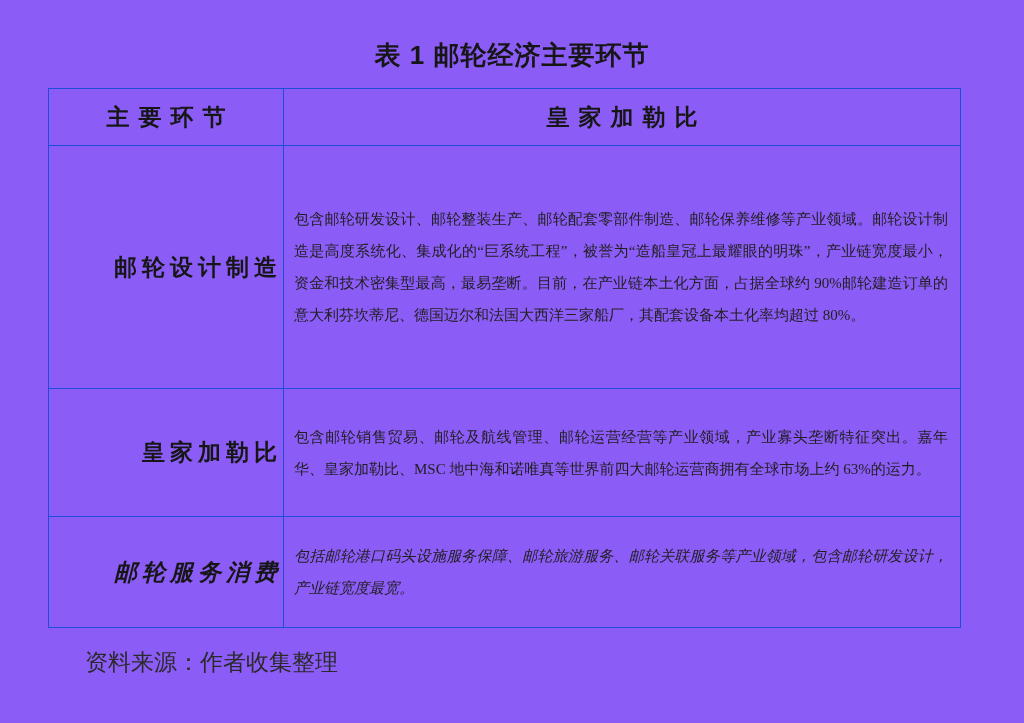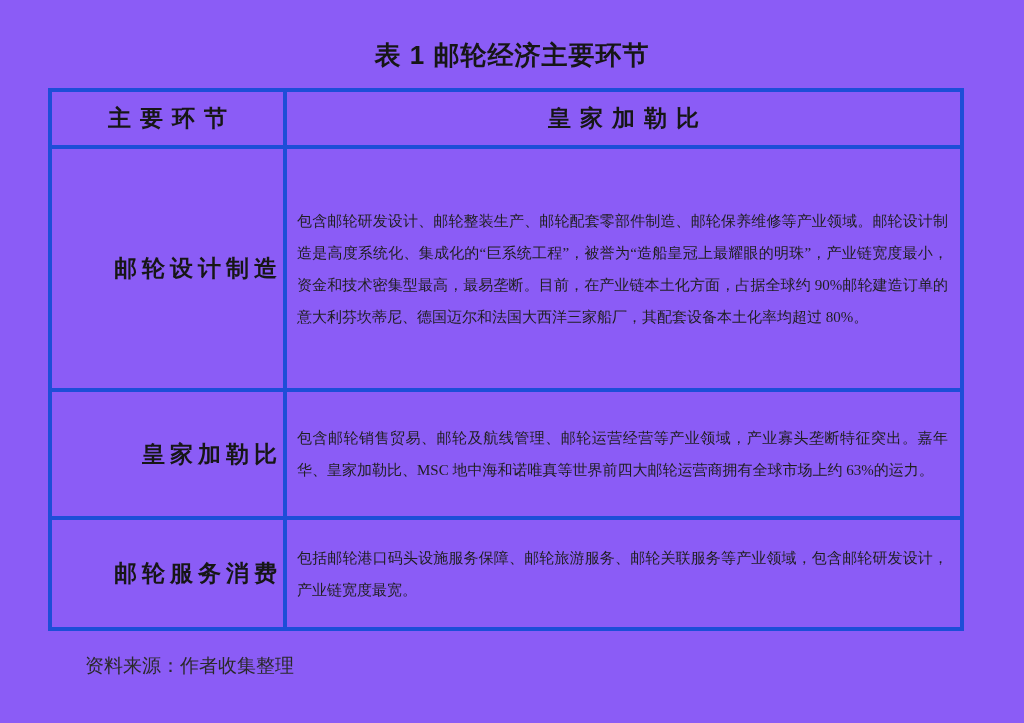--- a/index.html
+++ b/index.html
@@ -31,21 +31,21 @@
     color: #161616;
   }
   table.main-table {
     border-collapse: collapse;
     table-layout: fixed;
     width: 912px;
     margin: 16px 0 0 48px;
   }
   table.main-table th,
   table.main-table td {
-    border: 4px solid #1d4ed8;
+    border: 1px solid #1d4ed8;
     vertical-align: middle;
   }
   .col-label { width: 235px; }
   .col-content { width: 677px; }
   th.header-cell {
     height: 57px;
     font-family: "Liberation Sans", "DejaVu Sans", sans-serif;
     font-weight: bold;
     font-size: 23px;
     text-align: center;
@@ -64,24 +64,24 @@
   }
   td.content-cell {
     padding: 12px 12px 12px 10px;
     font-size: 15px;
     line-height: 32px;
     text-align: justify;
     color: #1f1f1f;
   }
   tr.row-1 { height: 243px; }
   tr.row-2 { height: 128px; }
-  tr.row-3 { height: 111px; }
+  tr.row-3 { height: 111px; font-style: italic; }
   .source-note {
     margin: 20px 0 0 85px;
-    font-size: 19px;
+    font-size: 23px;
     line-height: 30px;
     font-family: "Liberation Serif", "DejaVu Serif", serif;
     color: #2a2a2a;
   }
 </style>
 </head>
 <body>
 
 <div class="page">
 

